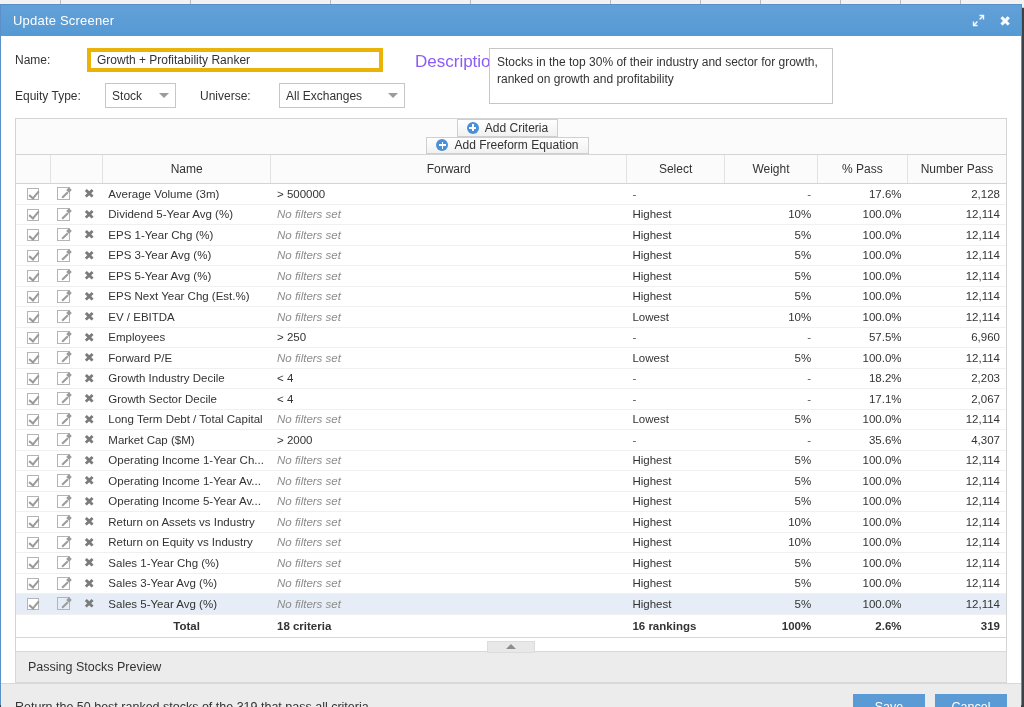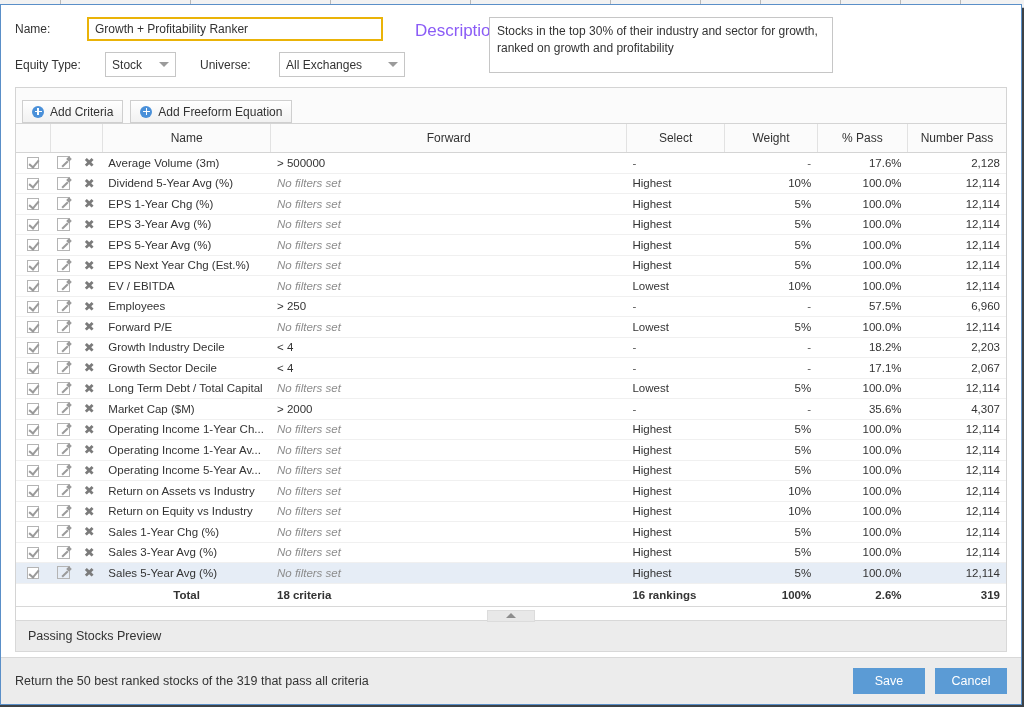--- a/index.html
+++ b/index.html
@@ -76,21 +76,21 @@
   }
   .form-row:last-child { margin-bottom: 0; }
   .lbl {
     font-size: 12px; color: #333;
   }
   .lbl-name { width: 72px; }
   .lbl-eq { width: 72px; }
   .lbl-uni { width: 60px; padding-left: 24px; }
 
   input.txt {
-    border: 2px solid #eab308;
+    border: 4px solid #eab308;
     height: 24px;
     box-sizing: border-box;
     font-family: "Liberation Sans", sans-serif;
     font-size: 12px;
     color: #333;
     padding: 0 6px;
     background: #fff;
     outline: none;
   }
   .name-input { width: 296px; }
@@ -143,24 +143,25 @@
   .panel {
     margin: 0 14px;
     border: 1px solid #d4d4d4;
     border-bottom: none;
     flex: 0 0 auto;
     background: #fbfbfb;
   }
   .panel-toolbar {
     height: 35px;
     display: flex;
-    align-items: flex-end;
+    align-items: center;
     padding: 0 6px;
     background: #fbfbfb;
     border-bottom: 1px solid #d4d4d4;
+    flex-direction: column;
   }
   .btn {
     display: inline-flex;
     align-items: center;
     gap: 6px;
     height: 23px;
     padding: 0 9px;
     border: 1px solid #cfcfcf;
     background: linear-gradient(#ffffff, #f1f1f1);
     font-size: 12px;
@@ -405,20 +406,34 @@
     <div class="tick" style="left: 610px;"></div>
     <div class="tick" style="left: 700px;"></div>
     <div class="tick" style="left: 760px;"></div>
     <div class="tick" style="left: 840px;"></div>
     <div class="tick" style="left: 900px;"></div>
     <div class="tick" style="left: 960px;"></div>
   </div>
 
 <div class="dialog">
 
+  <div class="titlebar">
+    <div class="title">Update Screener</div>
+    <div class="win-btns">
+      <span class="icon-expand">
+        <svg width="13" height="13" viewBox="0 0 13 13">
+          <path d="M7.5 1.5 L11.5 1.5 L11.5 5.5" fill="none" stroke="#fff" stroke-width="1.4"></path>
+          <path d="M11.2 1.8 L7.6 5.4" stroke="#fff" stroke-width="1.4"></path>
+          <path d="M5.5 11.5 L1.5 11.5 L1.5 7.5" fill="none" stroke="#fff" stroke-width="1.4"></path>
+          <path d="M1.8 11.2 L5.4 7.6" stroke="#fff" stroke-width="1.4"></path>
+        </svg>
+      </span>
+      <span>✖</span>
+    </div>
+  </div>
 
   <div class="formarea">
     <div class="form-left">
       <div class="form-row">
         <div class="lbl lbl-name">Name:</div>
         <input class="txt name-input" type="text" value="Growth + Profitability Ranker" style="">
       </div>
       <div class="form-row">
         <div class="lbl lbl-eq">Equity Type:</div>
         <div class="select-box sel-equity">

